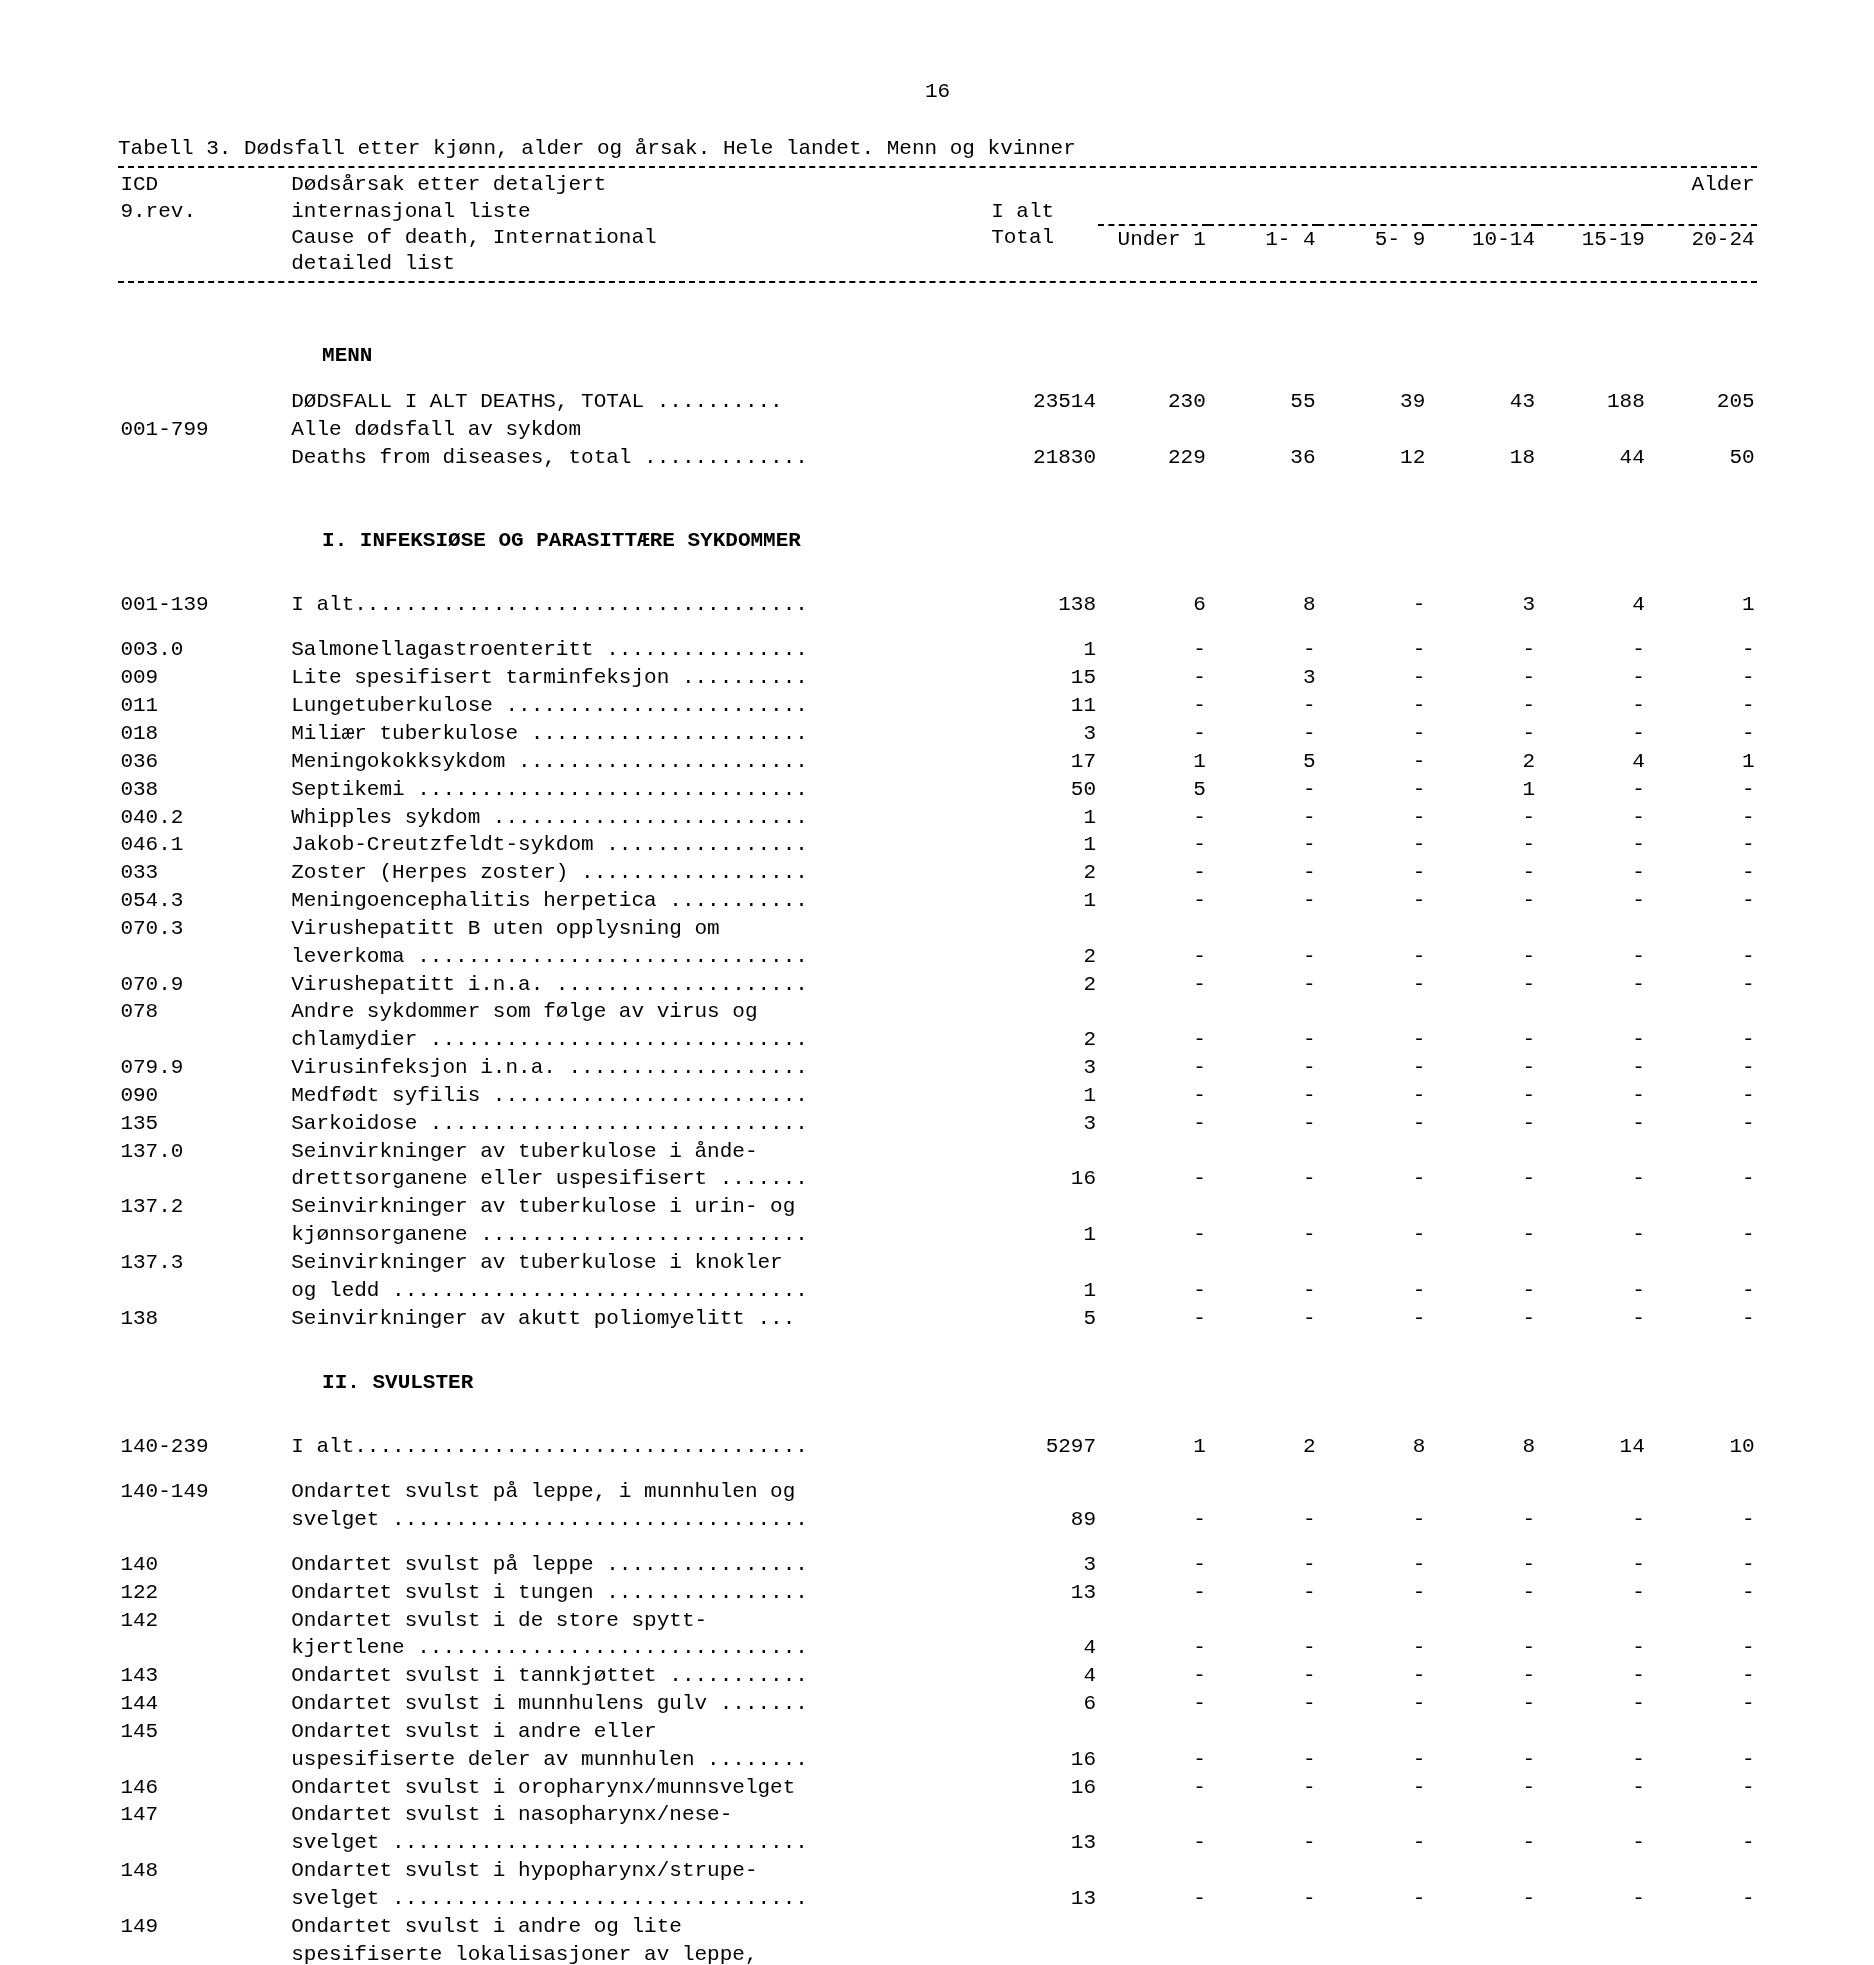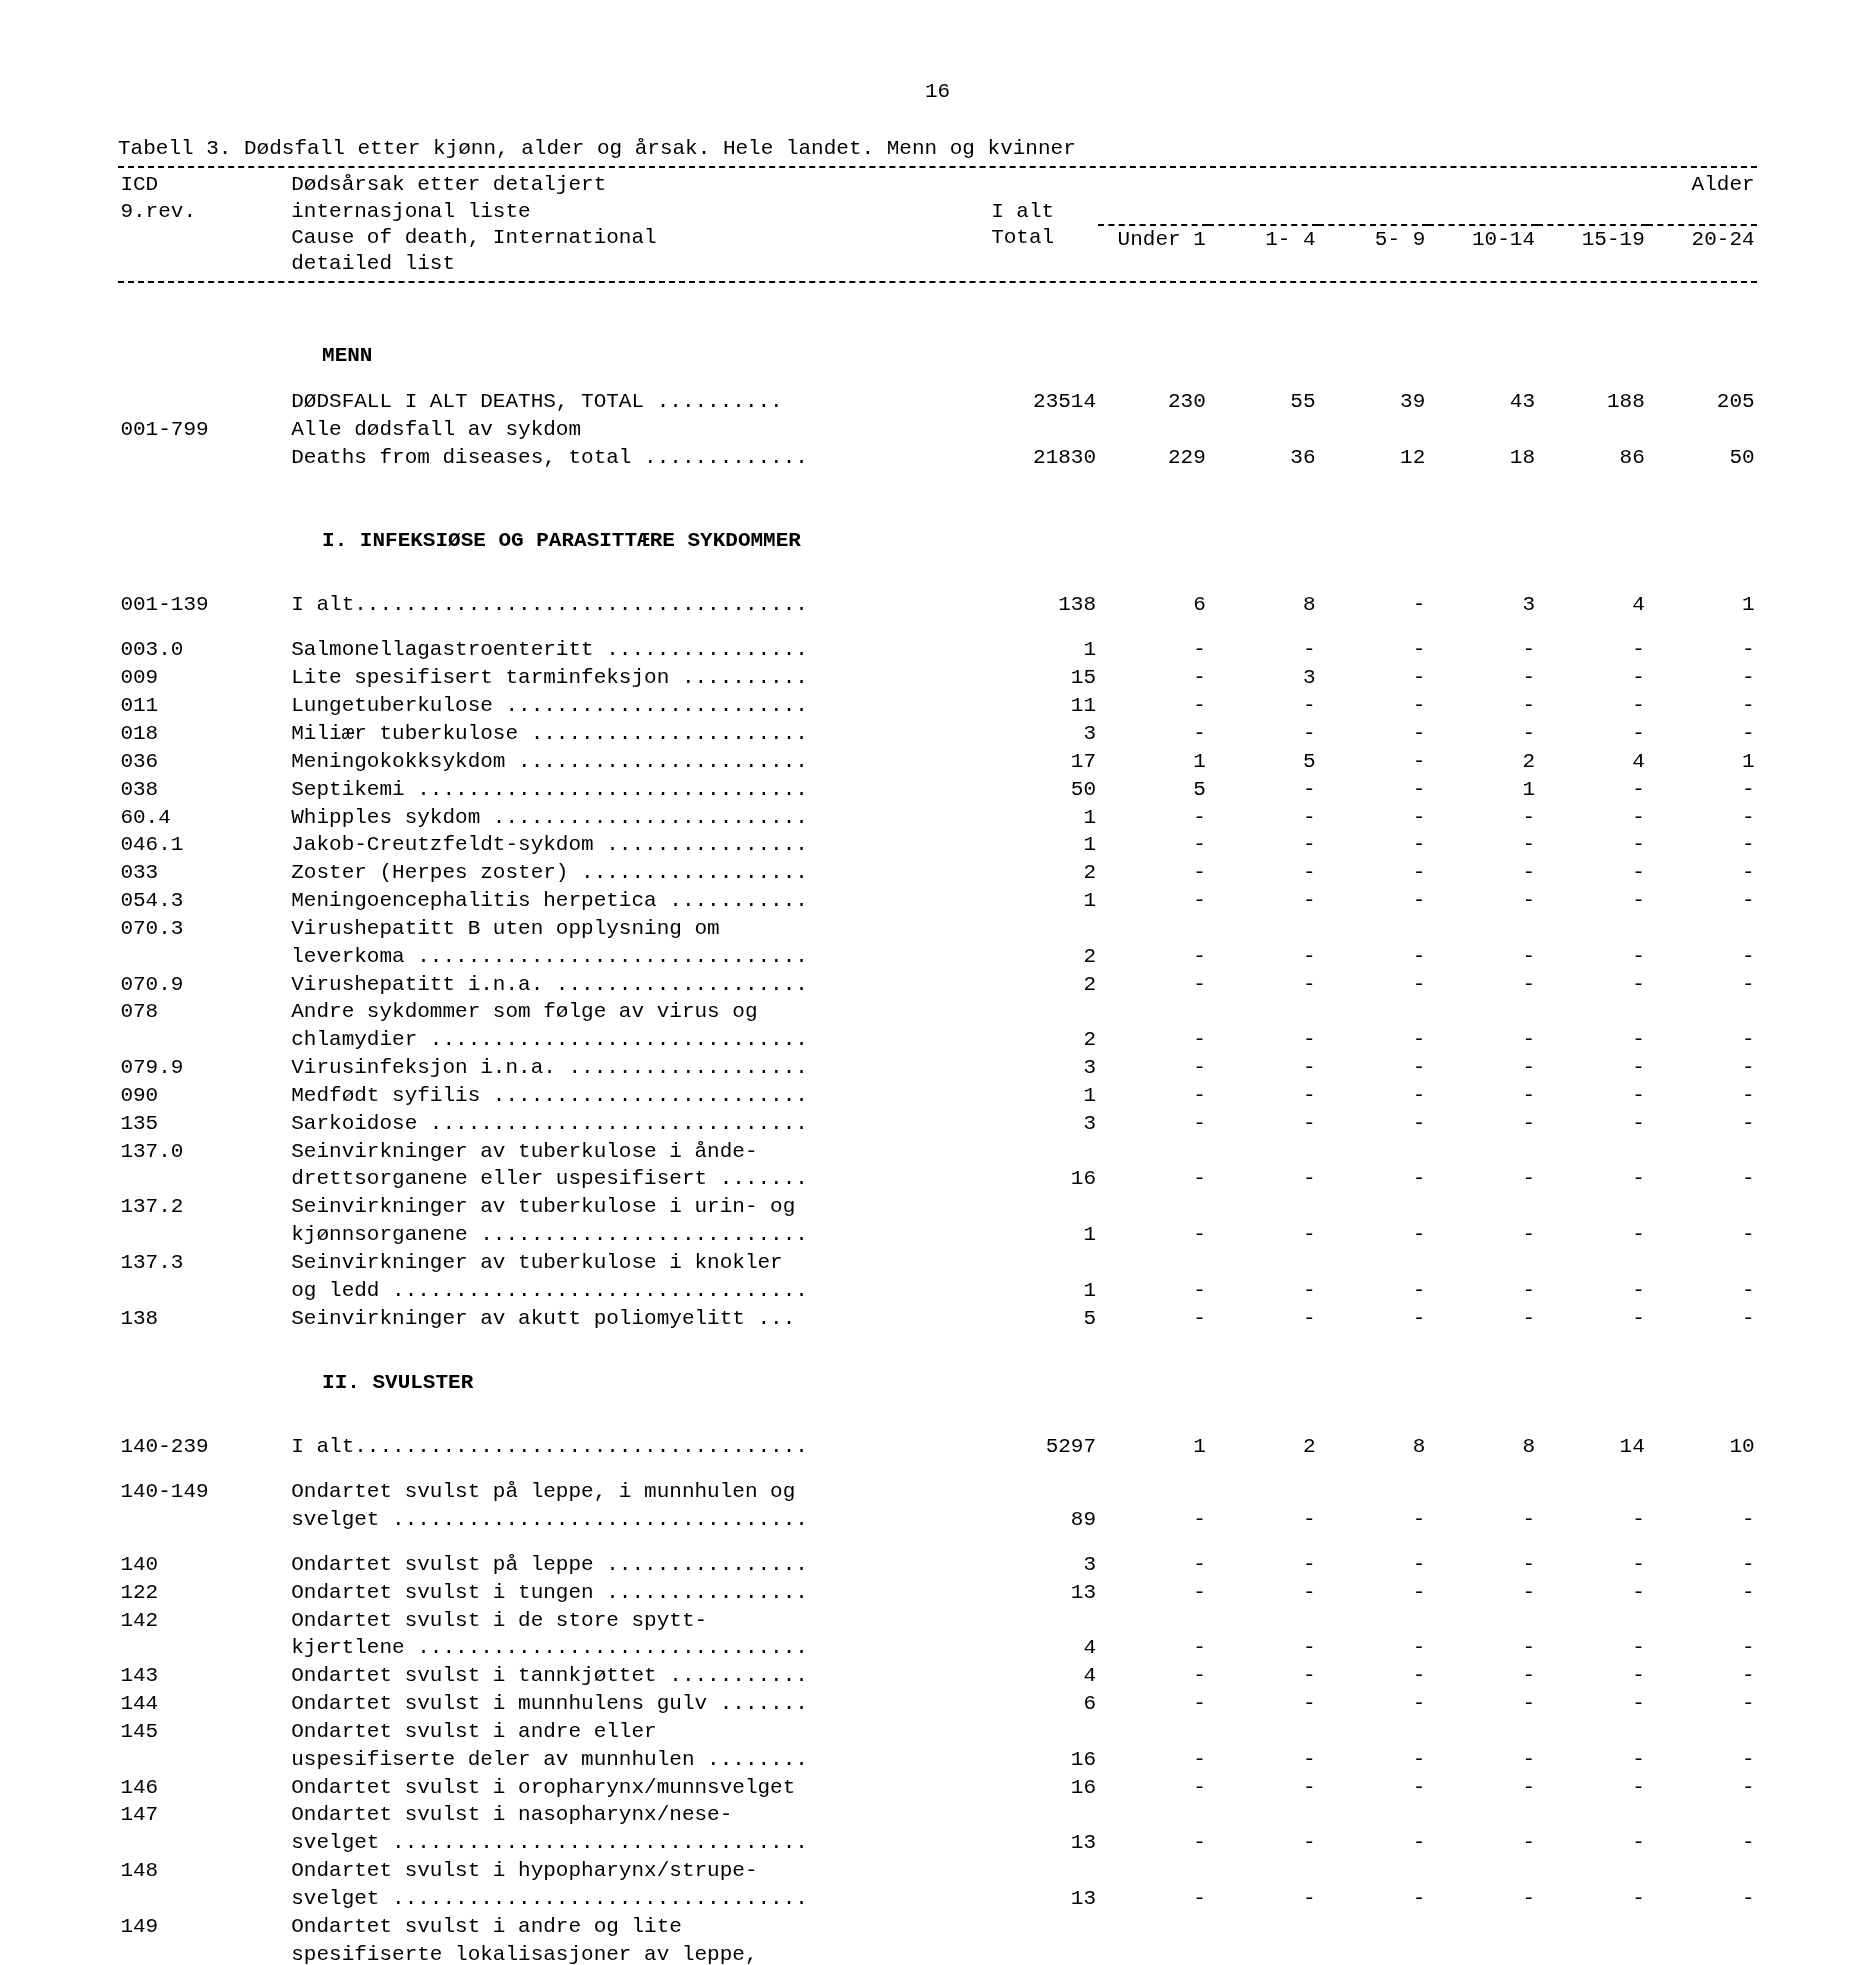--- a/index.html
+++ b/index.html
@@ -111,21 +111,21 @@
         <td class="num"></td>
       </tr>
       <tr>
         <td></td>
         <td>Deaths from diseases, total .............</td>
         <td class="num">21830</td>
         <td class="num">229</td>
         <td class="num">36</td>
         <td class="num">12</td>
         <td class="num">18</td>
-        <td class="num">86</td>
+        <td class="num">44</td>
         <td class="num">50</td>
       </tr>
       <tr class="spacer-row-lg">
         <td colspan="9"></td>
       </tr>
       <tr>
         <td colspan="9" class="section-head">&nbsp;&nbsp;&nbsp;&nbsp;&nbsp;&nbsp;&nbsp;&nbsp;&nbsp;&nbsp;&nbsp;&nbsp;&nbsp;&nbsp;&nbsp;&nbsp;I. INFEKSIØSE OG PARASITTÆRE SYKDOMMER</td>
       </tr>
       <tr class="spacer-row">
         <td colspan="9"></td>
@@ -204,21 +204,21 @@
         <td>Septikemi ...............................</td>
         <td class="num">50</td>
         <td class="num">5</td>
         <td class="num">-</td>
         <td class="num">-</td>
         <td class="num">1</td>
         <td class="num">-</td>
         <td class="num">-</td>
       </tr>
       <tr>
-        <td>60.4</td>
+        <td>040.2</td>
         <td>Whipples sykdom .........................</td>
         <td class="num">1</td>
         <td class="num">-</td>
         <td class="num">-</td>
         <td class="num">-</td>
         <td class="num">-</td>
         <td class="num">-</td>
         <td class="num">-</td>
       </tr>
       <tr>

